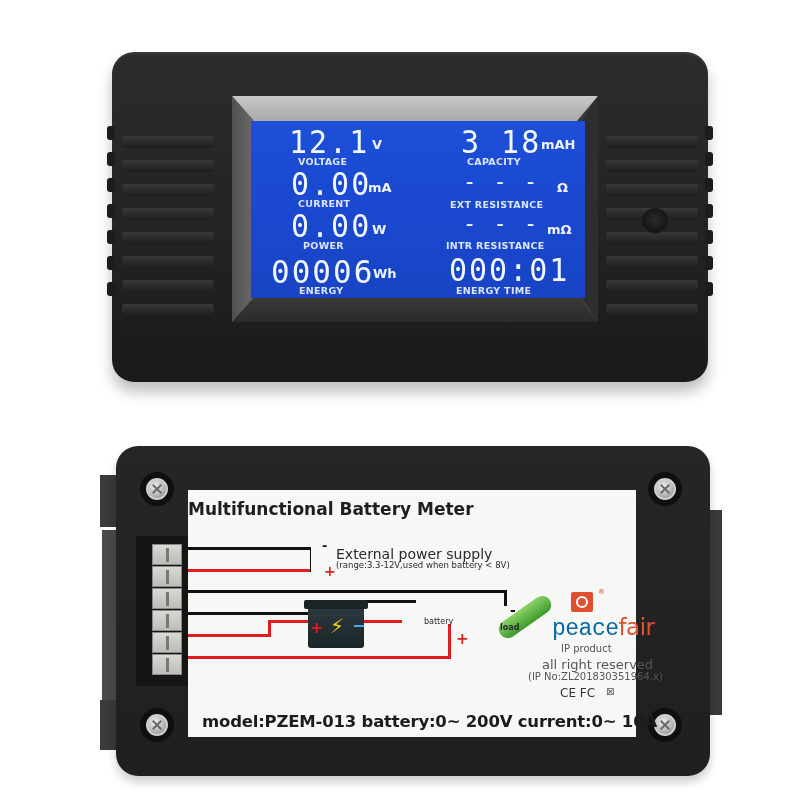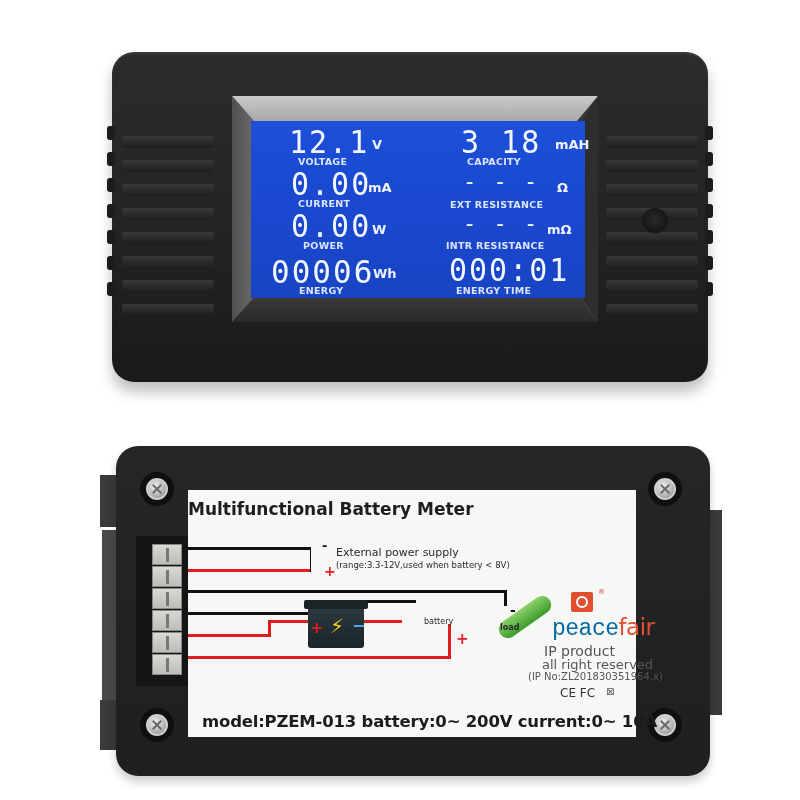--- a/index.html
+++ b/index.html
@@ -212,21 +212,21 @@
     <div class="seg" style="left:40px;top:91px">0.00</div>
     <div class="unit" style="left:121px;top:101px">W</div>
     <div class="cap" style="left:52px;top:119px">POWER</div>
 
     <div class="seg" style="left:20px;top:135px;font-size:31px">00006</div>
     <div class="unit" style="left:122px;top:145px">Wh</div>
     <div class="cap" style="left:48px;top:164px">ENERGY</div>
 
 
     <div class="seg" style="left:210px;top:7px">3 18</div>
-    <div class="unit" style="left:304px;top:16px">mAH</div>
+    <div class="unit" style="left:290px;top:16px">mAH</div>
     <div class="cap" style="left:216px;top:35px">CAPACITY</div>
 
     <div class="seg" style="left:212px;top:50px;font-size:22px">- - -</div>
     <div class="unit" style="left:306px;top:59px">Ω</div>
     <div class="cap" style="left:199px;top:78px">EXT RESISTANCE</div>
 
     <div class="seg" style="left:212px;top:92px;font-size:22px">- - -</div>
     <div class="unit" style="left:296px;top:101px">mΩ</div>
     <div class="cap" style="left:195px;top:119px">INTR RESISTANCE</div>
 
@@ -266,21 +266,21 @@
   </div>
 
   <div class="label">
     <div class="label-title">Multifunctional Battery Meter</div>
 
     <div class="wire w-black" style="left:0;top:57px;width:122px;height:3px"></div>
     <div class="wire w-red" style="left:0;top:79px;width:122px;height:3px"></div>
     <div class="wire w-black" style="left:122px;top:57px;width:1px;height:25px"></div>
     <div class="minus" style="left:134px;top:48px;font-size:13px">-</div>
     <div class="plus" style="left:136px;top:73px;font-size:14px">+</div>
-    <div class="label-text" style="left:148px;top:56px;font-size:11px">External power supply</div>
+    <div class="label-text" style="left:148px;top:56px;font-size:14px">External power supply</div>
     <div class="label-text" style="left:148px;top:70px;font-size:8.5px">(range:3.3-12V,used when battery &lt; 8V)</div>
 
     <div class="wire w-black" style="left:0;top:100px;width:318px;height:3px"></div>
     <div class="wire w-black" style="left:316px;top:100px;width:3px;height:16px"></div>
     <div class="wire w-black" style="left:0;top:122px;width:140px;height:3px"></div>
     <div class="wire w-black" style="left:138px;top:110px;width:3px;height:15px"></div>
     <div class="wire w-black" style="left:138px;top:110px;width:90px;height:3px"></div>
     <div class="wire w-red" style="left:0;top:144px;width:82px;height:3px"></div>
     <div class="wire w-red" style="left:80px;top:130px;width:3px;height:17px"></div>
     <div class="wire w-red" style="left:80px;top:130px;width:134px;height:3px"></div>
@@ -298,21 +298,21 @@
     <div class="resistor"></div>
     <div class="minus" style="left:322px;top:112px;font-size:14px">-</div>
     <div class="plus" style="left:268px;top:140px;font-size:15px">+</div>
     <div class="label-text" style="left:312px;top:133px;font-size:8px;font-weight:bold">load</div>
 
     <div class="logo-box"></div>
     <div class="label-text" style="left:410px;top:98px;font-size:7px;color:#e0502f">®</div>
     <div class="peacefair">
       <span class="pf-peace">peace</span><span class="pf-fair">fair</span>
     </div>
-    <div class="label-text" style="left:356px;top:153px;font-size:14px;color:#555">IP product</div>
+    <div class="label-text" style="left:373px;top:153px;font-size:10px;color:#555">IP product</div>
     <div class="label-text" style="left:354px;top:167px;font-size:13px;color:#555">all right reserved</div>
     <div class="label-text" style="left:340px;top:181px;font-size:10px;color:#555">(IP No:ZL201830351964.x)</div>
     <div class="label-text" style="left:372px;top:196px;font-size:12px;color:#333">CE FC</div>
     <div class="label-text" style="left:418px;top:196px;font-size:10px;color:#555">⊠</div>
 
     <div class="model-line">model:PZEM-013 battery:0~ 200V current:0~ 10A</div>
   </div>
 </div>
 
 </body></html>

